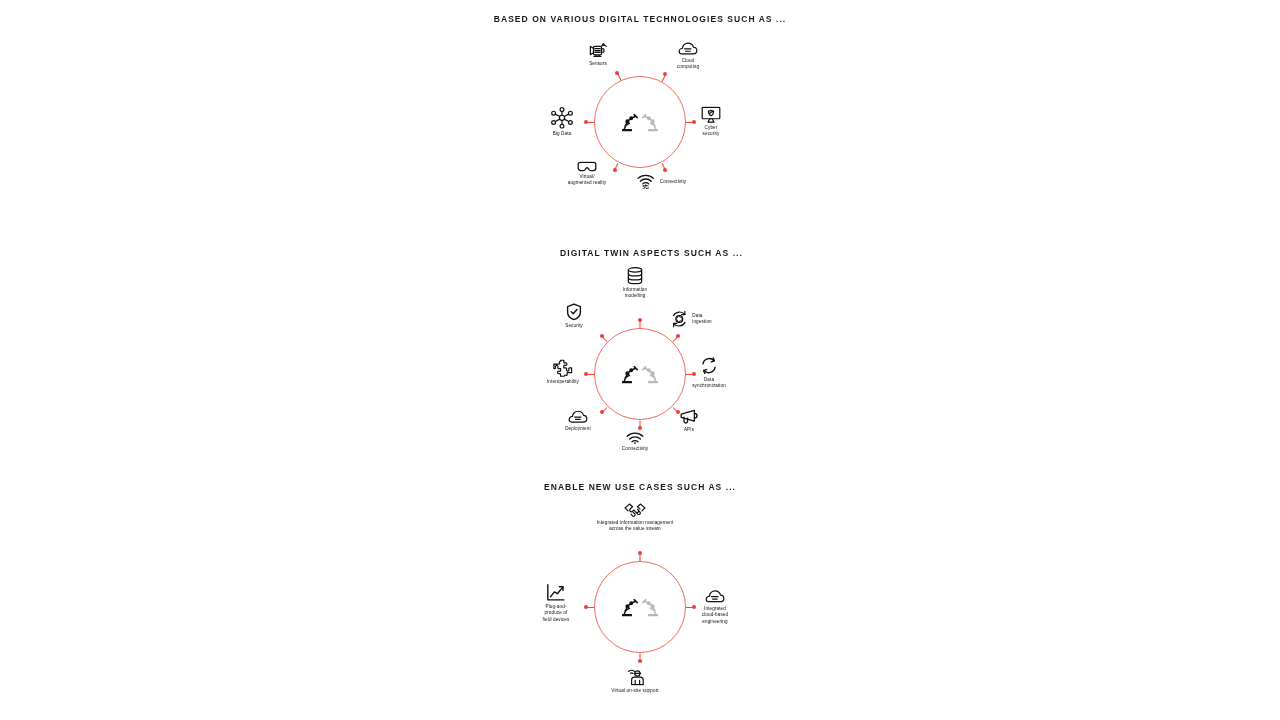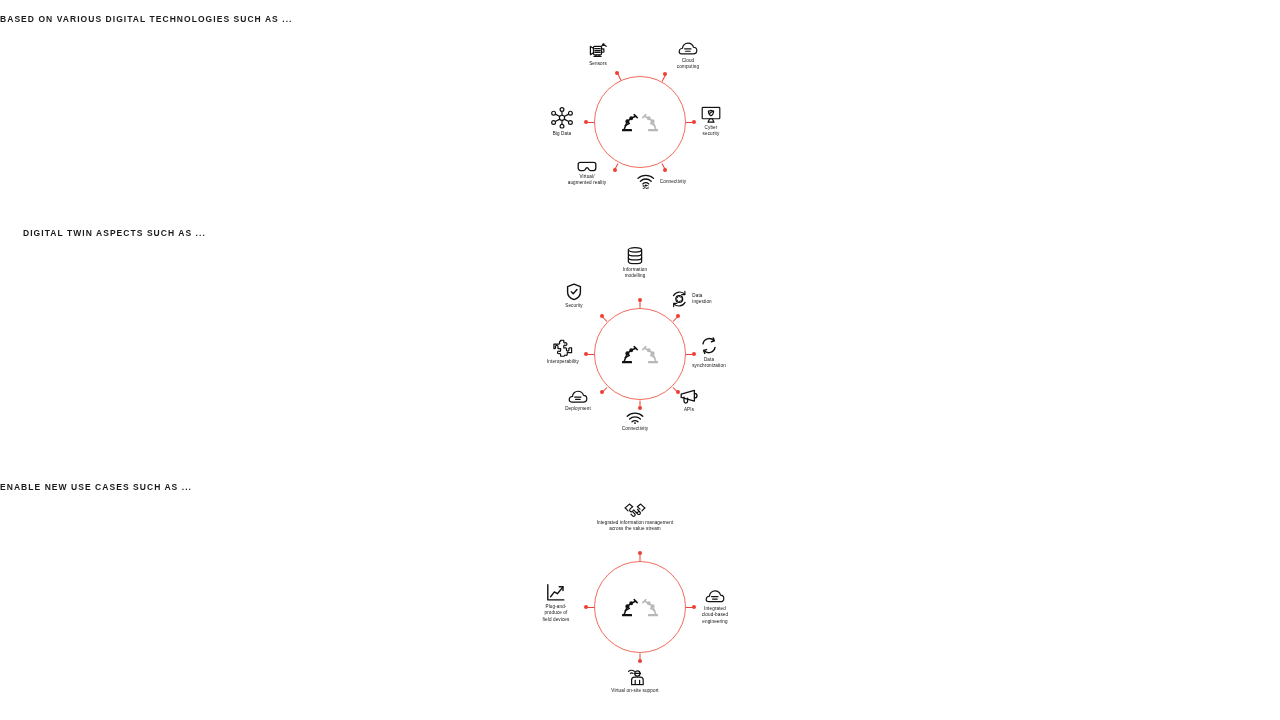--- a/index.html
+++ b/index.html
@@ -8,20 +8,21 @@
     height: 720px;
     background: #ffffff;
     font-family: "Liberation Sans", sans-serif;
     overflow: hidden;
   }
   .page { position: relative; width: 1280px; height: 720px; background: #fff; }
 
   .section { position: absolute; left: 0; width: 1280px; }
 
   .section-title {
+    text-align: center;
     font-size: 8.5px;
     font-weight: bold;
     letter-spacing: 1.05px;
     color: #1a1a1a;
     text-transform: uppercase;
     font-family: "Liberation Sans", sans-serif;
   }
 
   .ring {
     position: absolute;
@@ -222,21 +223,21 @@
                   <circle cx="2.6" cy="15.7" r="1.9"></circle>
                   <circle cx="19.4" cy="15.7" r="1.9"></circle>
                   <path d="M11 4.5v3.9M11 13.6v3.9M4.3 7.3 8.8 9.7M13.2 9.7 17.7 7.3M4.3 14.7 8.8 12.3M13.2 12.3 17.7 14.7"></path>
                 </g>
               </svg>
             </div>
             <div class="node-label">Big Data</div>
           </div>
         </div>
       </div>
-      <div class="section" style="top: 228px; padding-left: 23px;">
+      <div class="section" style="top: 248px; padding-left: 23px;">
         <div class="section-title">DIGITAL TWIN ASPECTS SUCH AS ...</div>
         <div style="position: absolute; left: 0px; top: 0px; width: 1280px; height: 1px;">
           <div class="ring" style="left: 594px; top: 80px; width: 92px; height: 92px;"></div>
           <div class="hub" style="left: 619px; top: 115px; width: 42px; height: 22px;">
             <span>
               <svg width="18" height="20" viewBox="0 0 18 20" fill="none">
                 <g stroke="#111111" stroke-width="1.5" stroke-linecap="round" stroke-linejoin="round" fill="none">
                   <path d="M3.2 17.2 L6.4 9.4"></path>
                   <path d="M6.4 9.4 L10.2 6.2"></path>
                   <path d="M10.2 6.2 L14.6 4.2"></path>

